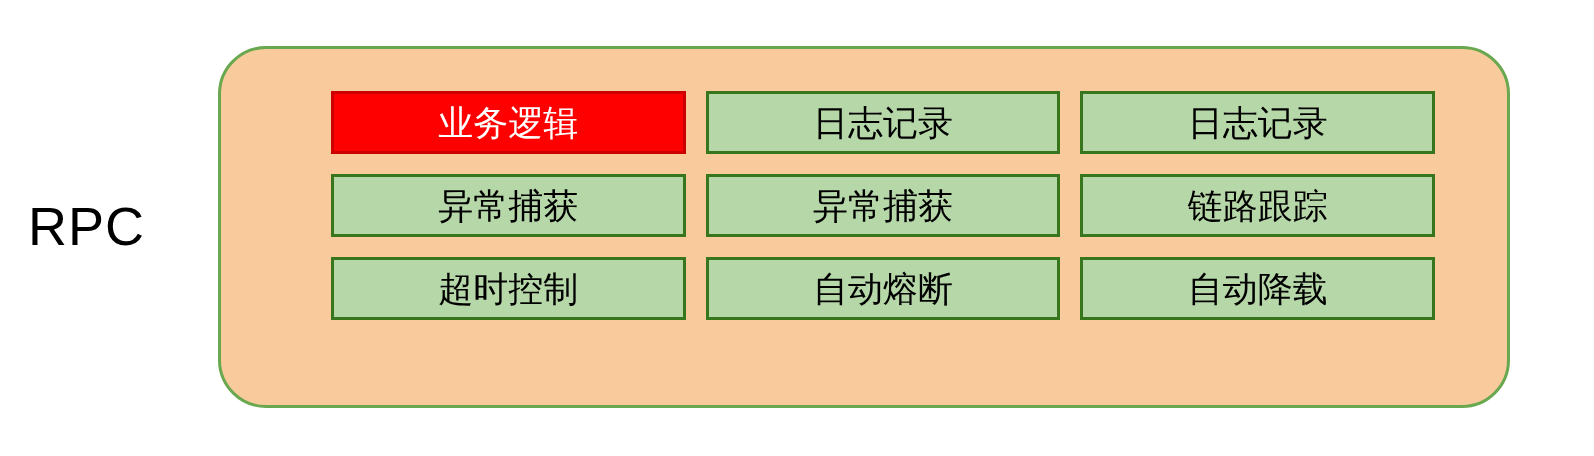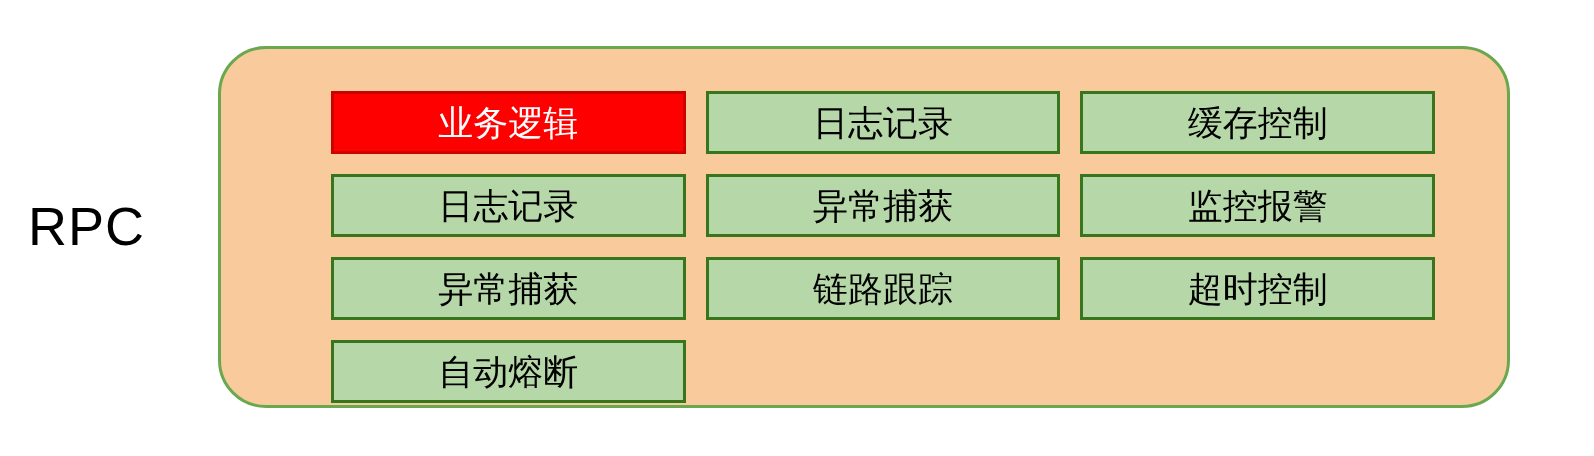--- a/index.html
+++ b/index.html
@@ -72,27 +72,26 @@
 
 <div class="canvas">
 
   <div class="rpc-label">RPC</div>
 
   <div class="container">
     <div class="grid">
 
       <div class="cell highlight">业务逻辑</div>
       <div class="cell">日志记录</div>
-      <div class="cell">缓存控制</div>
       <div class="cell">日志记录</div>
 
       <div class="cell">异常捕获</div>
-      <div class="cell">监控报警</div>
       <div class="cell">异常捕获</div>
 
       <div class="cell">链路跟踪</div>
       <div class="cell">超时控制</div>
       <div class="cell">自动熔断</div>
+      <div class="cell">自动降载</div>
 
     </div>
   </div>
 
 </div>
 
 </body></html>

